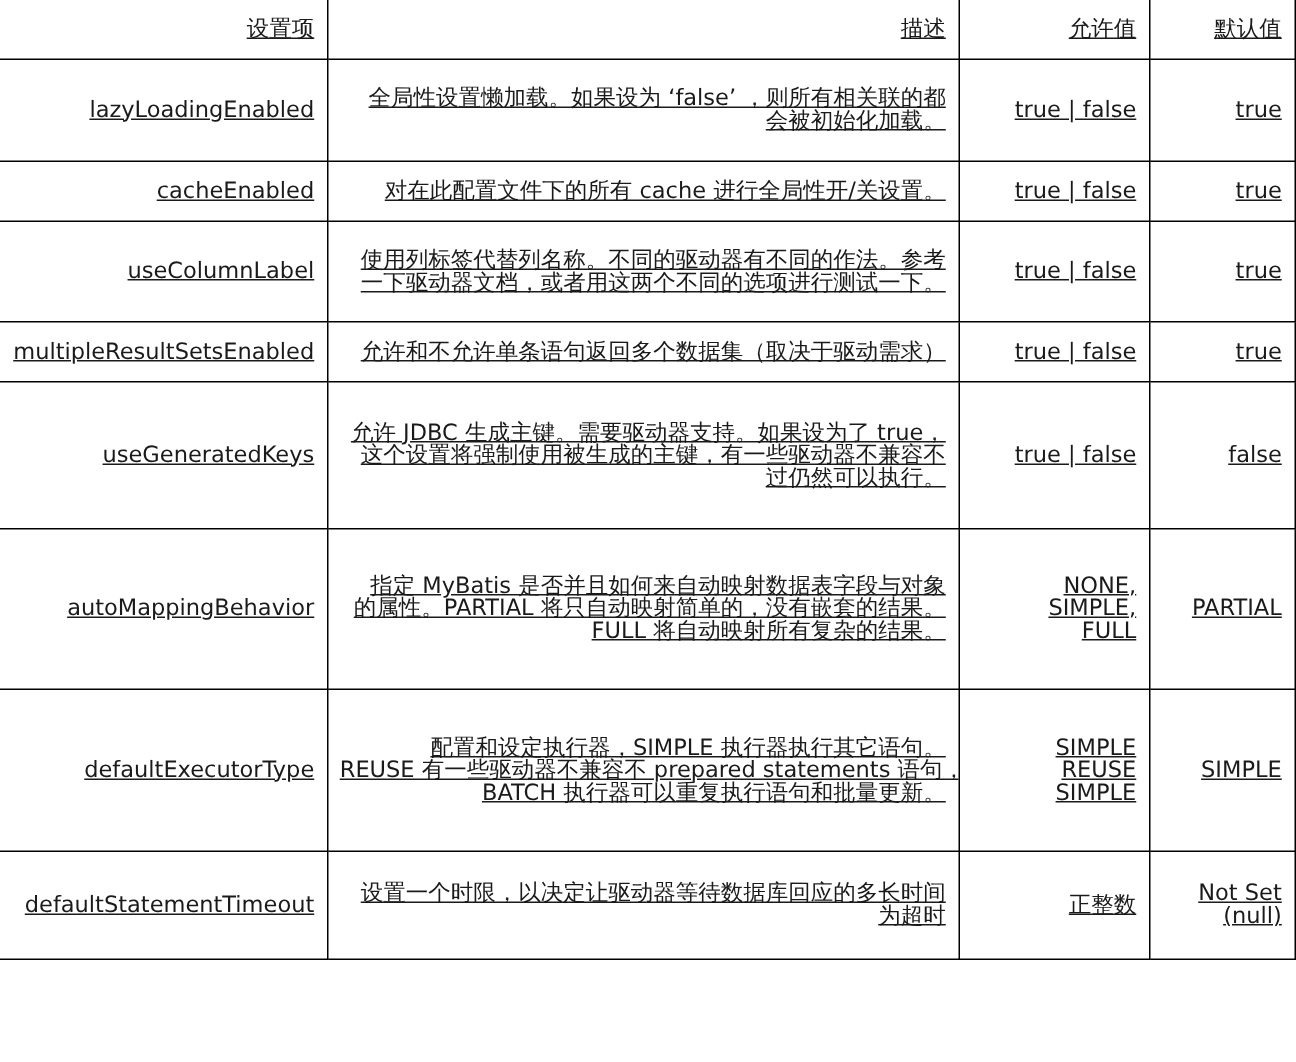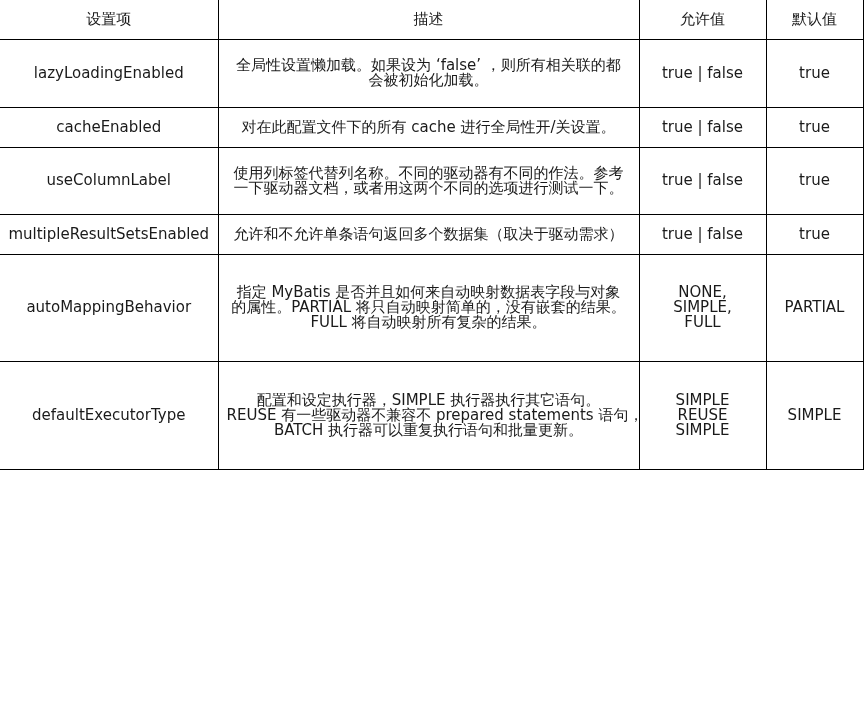--- a/index.html
+++ b/index.html
@@ -19,25 +19,26 @@
       left: 0;
       top: 0;
       border-collapse: collapse;
       table-layout: fixed;
       width: 863px;
     }
     table.settings td, table.settings th {
       border: 1px solid #000;
       padding: 0 8px;
       vertical-align: middle;
-      text-align: center;
+      text-align: right;
       font-weight: normal;
       font-size: 15px;
       line-height: 1;
       overflow: hidden;
+      text-decoration: underline;
     }
     table.settings th { border-top: none; }
     table.settings tr > :first-child { border-left: none; }
     col.c-name { width: 218px; }
     col.c-desc { width: 421px; }
     col.c-allowed { width: 127px; }
     col.c-default { width: 97px; }
     .name-cell { font-size: 16px; }
     .desc-cell { font-size: 14.5px; line-height: 28px; padding-top: 2px; padding-bottom: 2px; }
     .val-cell { font-size: 16px; }
@@ -112,20 +113,34 @@
         <span class="line">允许和不允许单条语句返回多个数据集（取决于驱动需求）</span>
       </td>
       <td class="val-cell">
         <span class="line">true | false</span>
       </td>
       <td class="val-cell">
         <span class="line">true</span>
       </td>
     </tr>
 
+    <tr style="height:98px">
+      <td class="name-cell">useGeneratedKeys</td>
+      <td class="desc-cell">
+        <span class="line">允许 JDBC 生成主键。需要驱动器支持。如果设为了 true，</span>
+        <span class="line">这个设置将强制使用被生成的主键，有一些驱动器不兼容不</span>
+        <span class="line">过仍然可以执行。</span>
+      </td>
+      <td class="val-cell">
+        <span class="line">true | false</span>
+      </td>
+      <td class="val-cell">
+        <span class="line">false</span>
+      </td>
+    </tr>
 
     <tr style="height:107px">
       <td class="name-cell">autoMappingBehavior</td>
       <td class="desc-cell">
         <span class="line">指定 MyBatis 是否并且如何来自动映射数据表字段与对象</span>
         <span class="line">的属性。PARTIAL 将只自动映射简单的，没有嵌套的结果。</span>
         <span class="line">FULL 将自动映射所有复杂的结果。</span>
       </td>
       <td class="val-cell multi-line">
         <span class="line">NONE,</span>
@@ -147,14 +162,28 @@
       <td class="val-cell multi-line">
         <span class="line">SIMPLE</span>
         <span class="line">REUSE</span>
         <span class="line">SIMPLE</span>
       </td>
       <td class="val-cell">
         <span class="line">SIMPLE</span>
       </td>
     </tr>
 
+    <tr style="height:72px">
+      <td class="name-cell">defaultStatementTimeout</td>
+      <td class="desc-cell">
+        <span class="line">设置一个时限，以决定让驱动器等待数据库回应的多长时间</span>
+        <span class="line">为超时</span>
+      </td>
+      <td class="val-cell">
+        <span class="line">正整数</span>
+      </td>
+      <td class="val-cell multi-line">
+        <span class="line">Not Set</span>
+        <span class="line">(null)</span>
+      </td>
+    </tr>
   </tbody>
 </table>
 
 </body></html>

